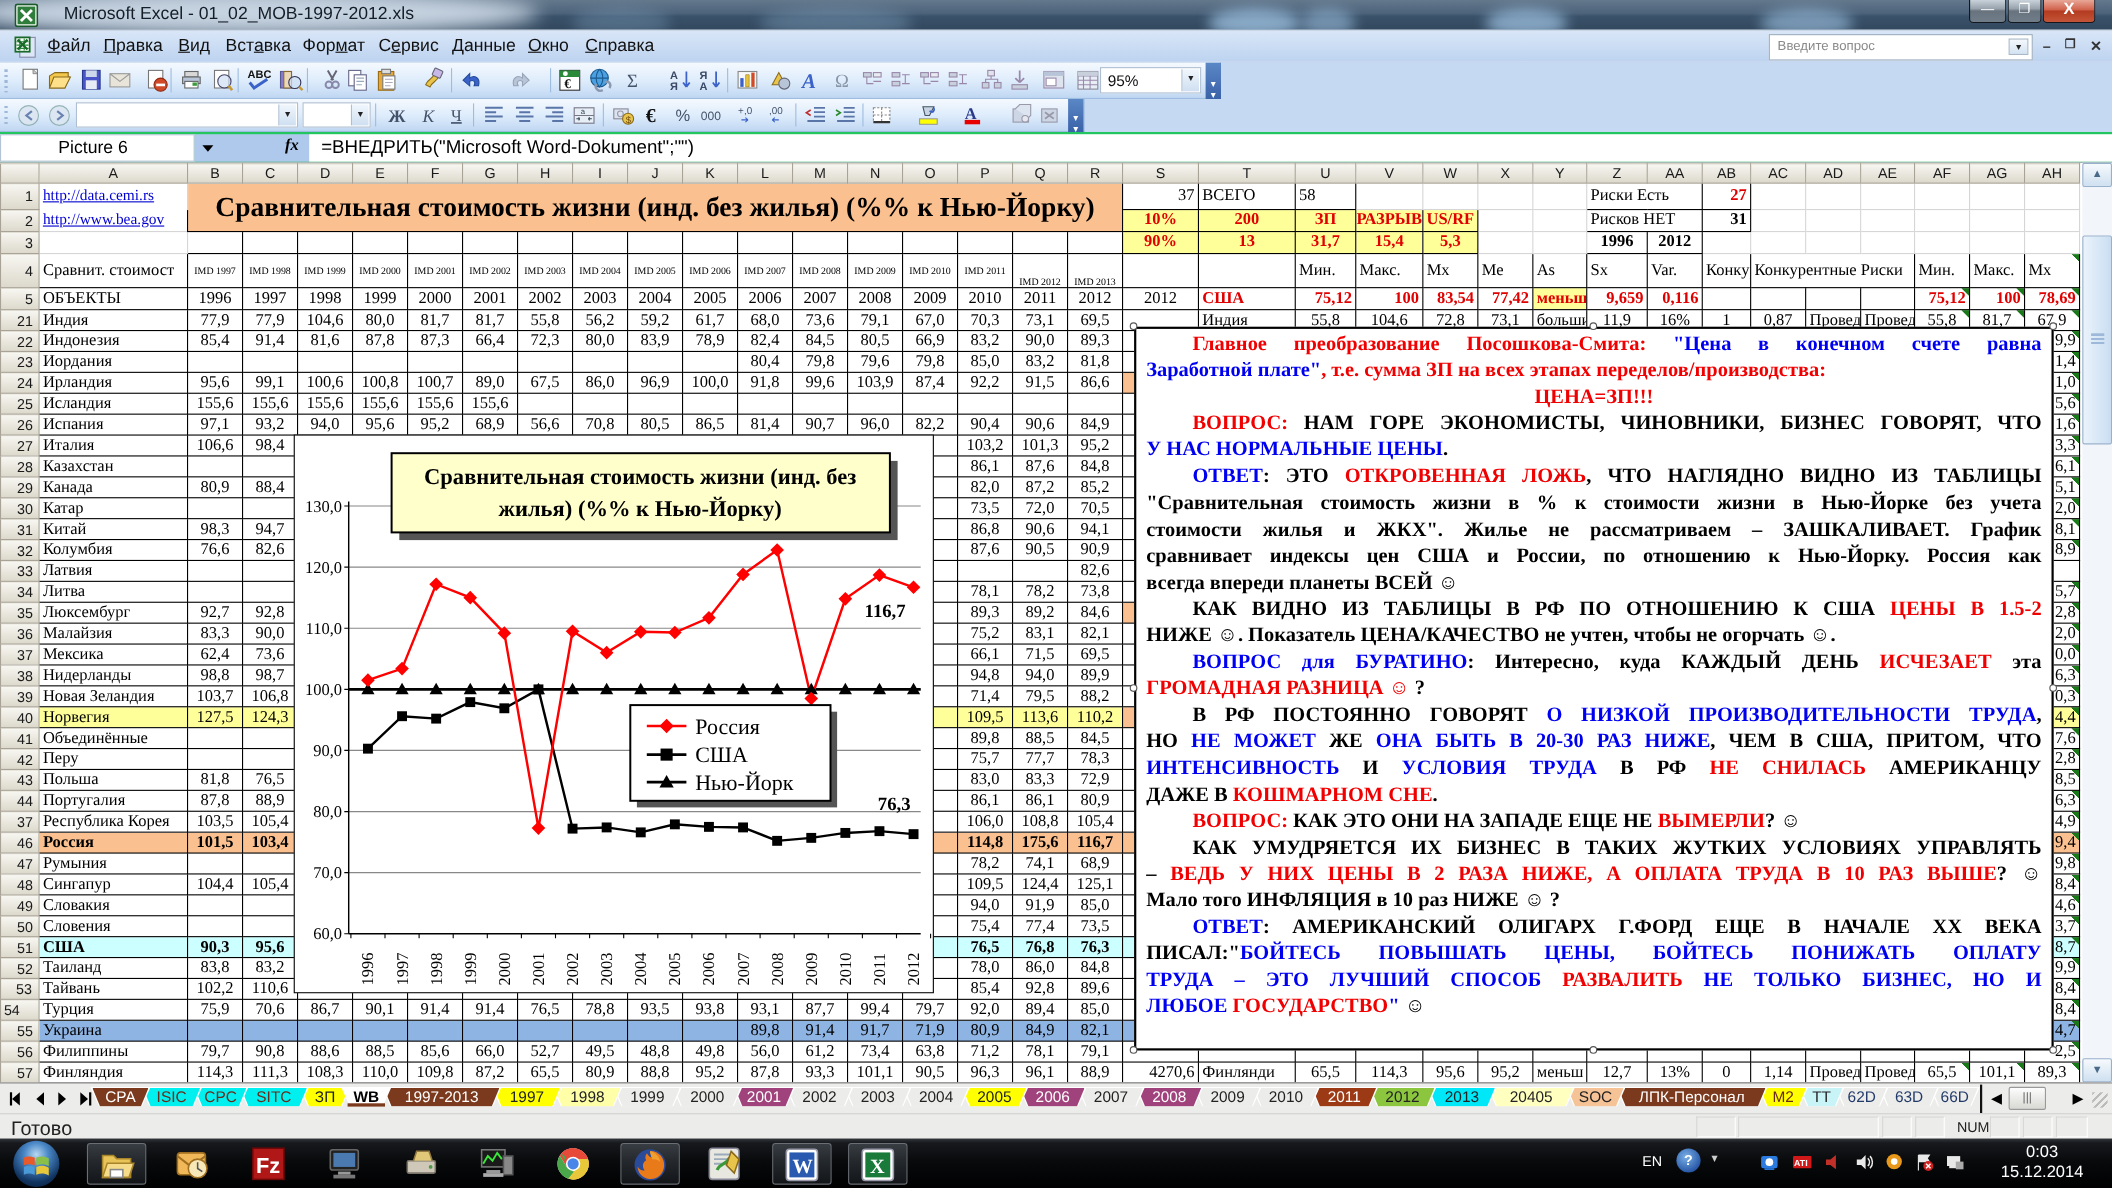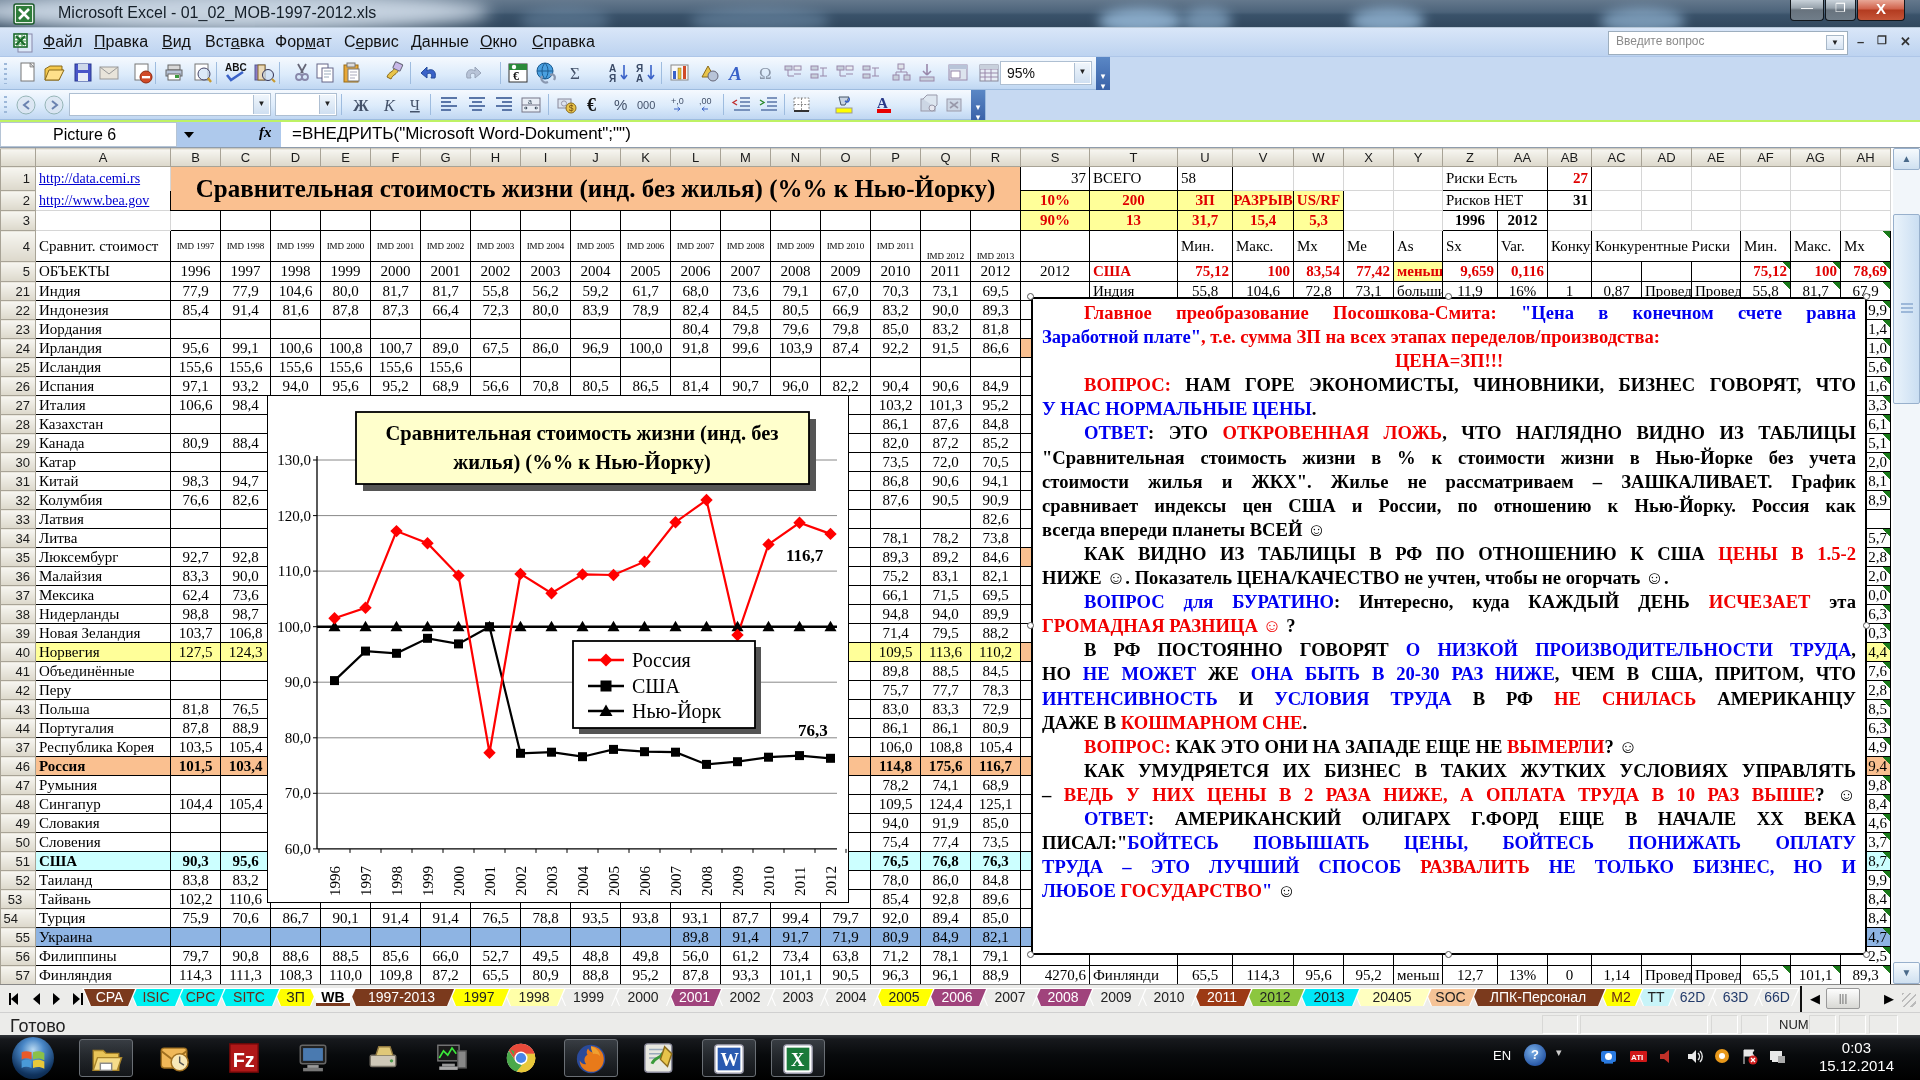--- a/index.html
+++ b/index.html
@@ -24,21 +24,21 @@
 #tb2{left:0;top:90px;width:1920px;height:30px;background:#c6d9f2}
 .tbband{position:absolute;left:0;top:0;height:100%;background:linear-gradient(#f5f9fe 0%,#dcebfb 55%,#c0d7f2 100%);border-right:1px solid #9ebcdf;border-bottom:1px solid #9ebcdf}
 .grip{position:absolute;left:4px;top:6px;width:3px;bottom:6px;background:repeating-linear-gradient(#9db8d9 0 2px,transparent 2px 5px)}
 .ico{position:absolute;top:4px;width:24px;height:24px}
 .ico svg{width:24px;height:24px}
 .tsep{position:absolute;top:5px;width:1px;height:22px;background:#9ebcdf}
 .tbtn-opts{position:absolute;top:0;height:100%;width:14px;background:linear-gradient(#5a87c5,#3a62a8);color:#fff;font-size:9px;text-align:center}
 .combo{position:absolute;background:#fff;border:1px solid #aebfd2;font-size:14px;color:#111}
 .combo .da{position:absolute;right:1px;top:1px;bottom:1px;width:16px;background:linear-gradient(#f0f6fc,#cfdfF1);border-left:1px solid #aebfd2;text-align:center;color:#222;font-size:8px;line-height:18px}
 
-#fbar{left:0;top:120px;width:1920px;height:28px;background:#bef264;border-bottom:1px solid #8e9cac}
+#fbar{left:0;top:120px;width:1920px;height:28px;background:#22c55e;border-bottom:1px solid #8e9cac}
 #nbox{position:absolute;left:0;top:2px;width:177px;height:25px;background:#fff;border:1px solid #b5c4d5}
 #nbox span{position:absolute;left:52px;top:3px;font-size:16px}
 #fxgap{position:absolute;left:177px;top:2px;width:104px;height:25px;background:#aec9ec}
 #fxgap:after{content:"";position:absolute;left:7px;top:10px;border:5px solid transparent;border-top:6px solid #000}
 #fx{position:absolute;left:259px;top:4px;width:26px;font-style:italic;font-weight:bold;font-size:15px;font-family:"Liberation Serif",serif}
 #fview{position:absolute;left:281px;top:2px;right:0;height:25px;background:#fff}
 #fview span{position:absolute;left:11px;top:2px;font-size:17px;color:#000}
 
 #grid{left:0;top:148px;width:1920px;height:836px;background:#fff}
 table{border-collapse:collapse;table-layout:fixed;position:absolute;left:0;top:0;width:1891px}
@@ -1845,21 +1845,21 @@
             <td class="k"></td>
             <td class="k"></td>
             <td class="k"></td>
             <td class="k"></td>
             <td class="k"></td>
             <td class="k"></td>
             <td class="k"></td>
             <td class="k rt gt ">9,9</td>
           </tr>
           <tr style="height:19px">
-            <td class="hd" style="padding-right:6px">53</td>
+            <td class="hd" style="text-align:right;padding-right:6px">53</td>
             <td class="k lf ">Тайвань</td>
             <td class="k ">102,2</td>
             <td class="k ">110,6</td>
             <td class="k "></td>
             <td class="k "></td>
             <td class="k "></td>
             <td class="k "></td>
             <td class="k "></td>
             <td class="k "></td>
             <td class="k "></td>
@@ -2188,20 +2188,21 @@
       <div class="">НИЖЕ <span style="font-weight:normal">☺</span>. Показатель ЦЕНА/КАЧЕСТВО не учтен, чтобы не огорчать <span style="font-weight:normal">☺</span>.</div>
       <div class="j"><span class="ind"></span><span class="b">ВОПРОС для БУРАТИНО</span>: Интересно, куда КАЖДЫЙ ДЕНЬ <span class="r">ИСЧЕЗАЕТ</span> эта</div>
       <div class=""><span class="r">ГРОМАДНАЯ РАЗНИЦА <span style="font-weight:normal">☺</span></span> ?</div>
       <div class="j"><span class="ind"></span>В РФ ПОСТОЯННО ГОВОРЯТ <span class="b">О НИЗКОЙ ПРОИЗВОДИТЕЛЬНОСТИ ТРУДА</span>,</div>
       <div class="j">НО <span class="b">НЕ МОЖЕТ</span> ЖЕ <span class="b">ОНА БЫТЬ В 20-30 РАЗ НИЖЕ</span>, ЧЕМ В США, ПРИТОМ, ЧТО</div>
       <div class="j"><span class="b">ИНТЕНСИВНОСТЬ</span> И <span class="b">УСЛОВИЯ ТРУДА</span> В РФ <span class="r">НЕ СНИЛАСЬ</span> АМЕРИКАНЦУ</div>
       <div class="">ДАЖЕ В <span class="r">КОШМАРНОМ СНЕ</span>.</div>
       <div class=""><span class="ind"></span><span class="r">ВОПРОС:</span> КАК ЭТО ОНИ НА ЗАПАДЕ ЕЩЕ НЕ <span class="r">ВЫМЕРЛИ</span>? <span style="font-weight:normal">☺</span></div>
       <div class="j"><span class="ind"></span>КАК УМУДРЯЕТСЯ ИХ БИЗНЕС В ТАКИХ ЖУТКИХ УСЛОВИЯХ УПРАВЛЯТЬ</div>
       <div class="j">– <span class="r">ВЕДЬ У НИХ ЦЕНЫ В 2 РАЗА НИЖЕ, А ОПЛАТА ТРУДА В 10 РАЗ ВЫШЕ</span>? <span style="font-weight:normal">☺</span></div>
+      <div class="">Мало того ИНФЛЯЦИЯ в 10 раз НИЖЕ <span style="font-weight:normal">☺</span> ?</div>
       <div class="j"><span class="ind"></span><span class="b">ОТВЕТ</span>: АМЕРИКАНСКИЙ ОЛИГАРХ Г.ФОРД ЕЩЕ В НАЧАЛЕ ХХ ВЕКА</div>
       <div class="j">ПИСАЛ:"<span class="b">БОЙТЕСЬ ПОВЫШАТЬ ЦЕНЫ, БОЙТЕСЬ ПОНИЖАТЬ ОПЛАТУ</span></div>
       <div class="j"><span class="b">ТРУДА – ЭТО ЛУЧШИЙ СПОСОБ <span class="r">РАЗВАЛИТЬ</span> НЕ ТОЛЬКО БИЗНЕС, НО И</span></div>
       <div class=""><span class="b">ЛЮБОЕ </span><span class="r">ГОСУДАРСТВО</span><span class="b">"</span> <span style="font-weight:normal">☺</span></div>
     </div>
     <div class="hdl" style="left:1027px;top:293px"></div>
     <div class="hdl" style="left:1445px;top:293px"></div>
     <div class="hdl" style="left:1863px;top:293px"></div>
     <div class="hdl" style="left:1027px;top:622px"></div>
     <div class="hdl" style="left:1863px;top:622px"></div>

